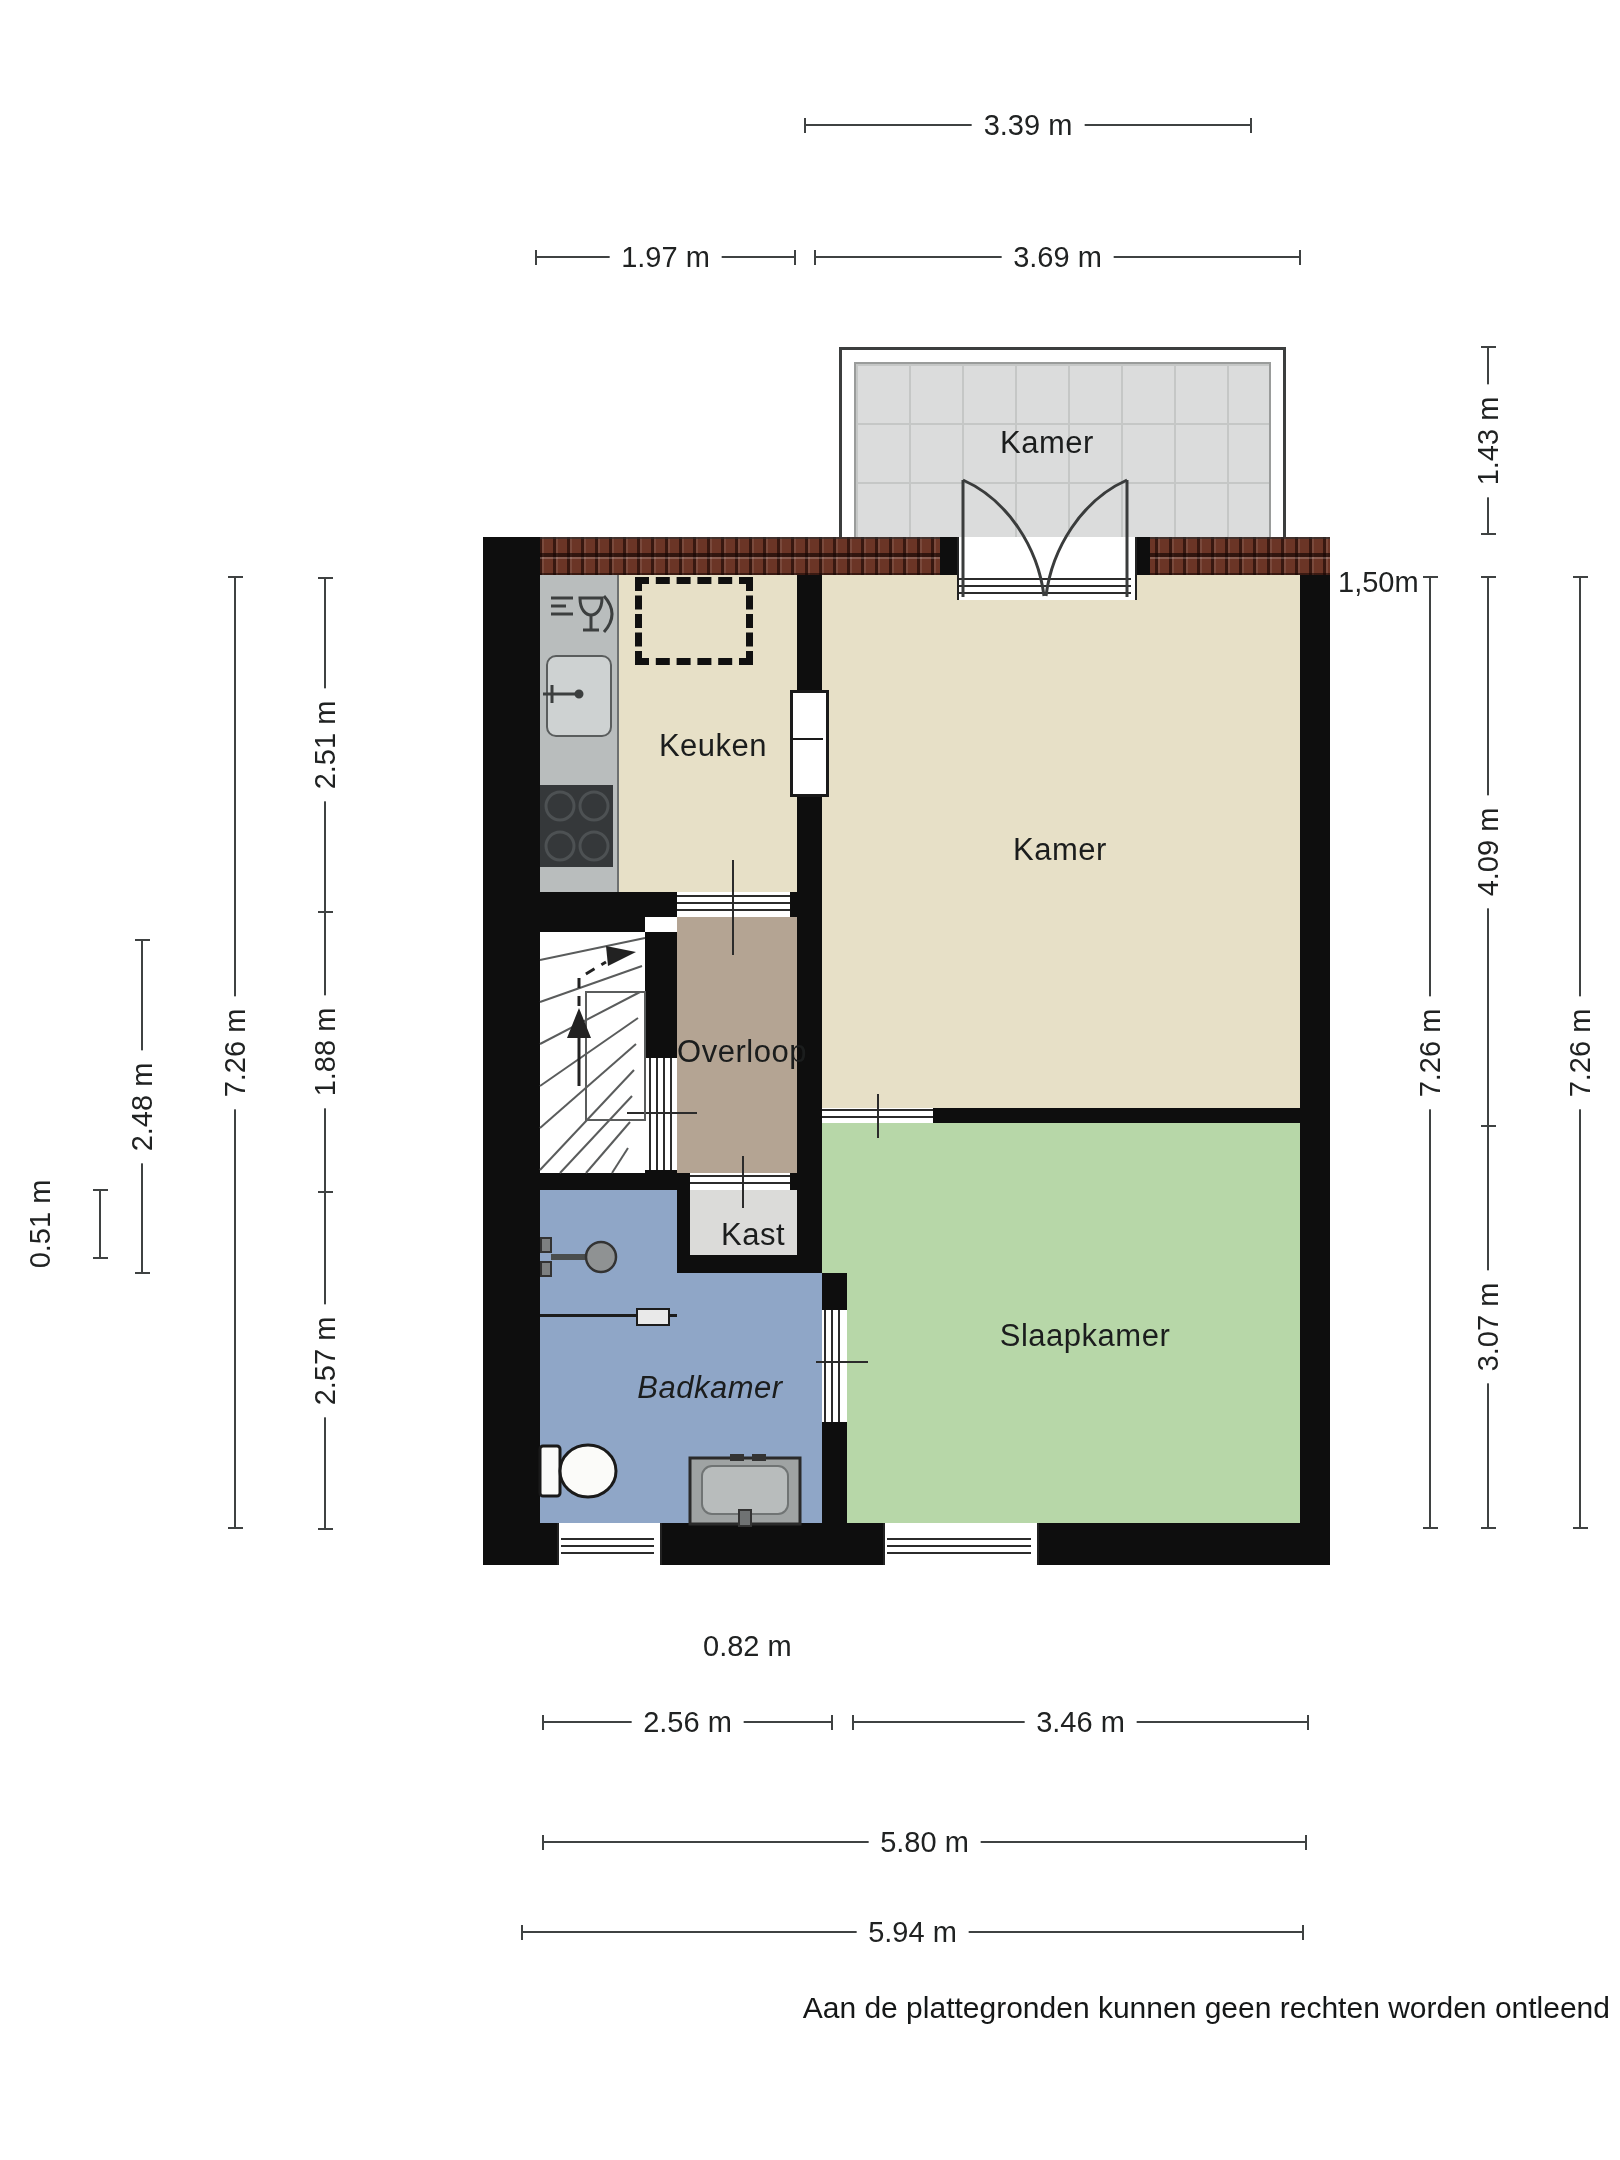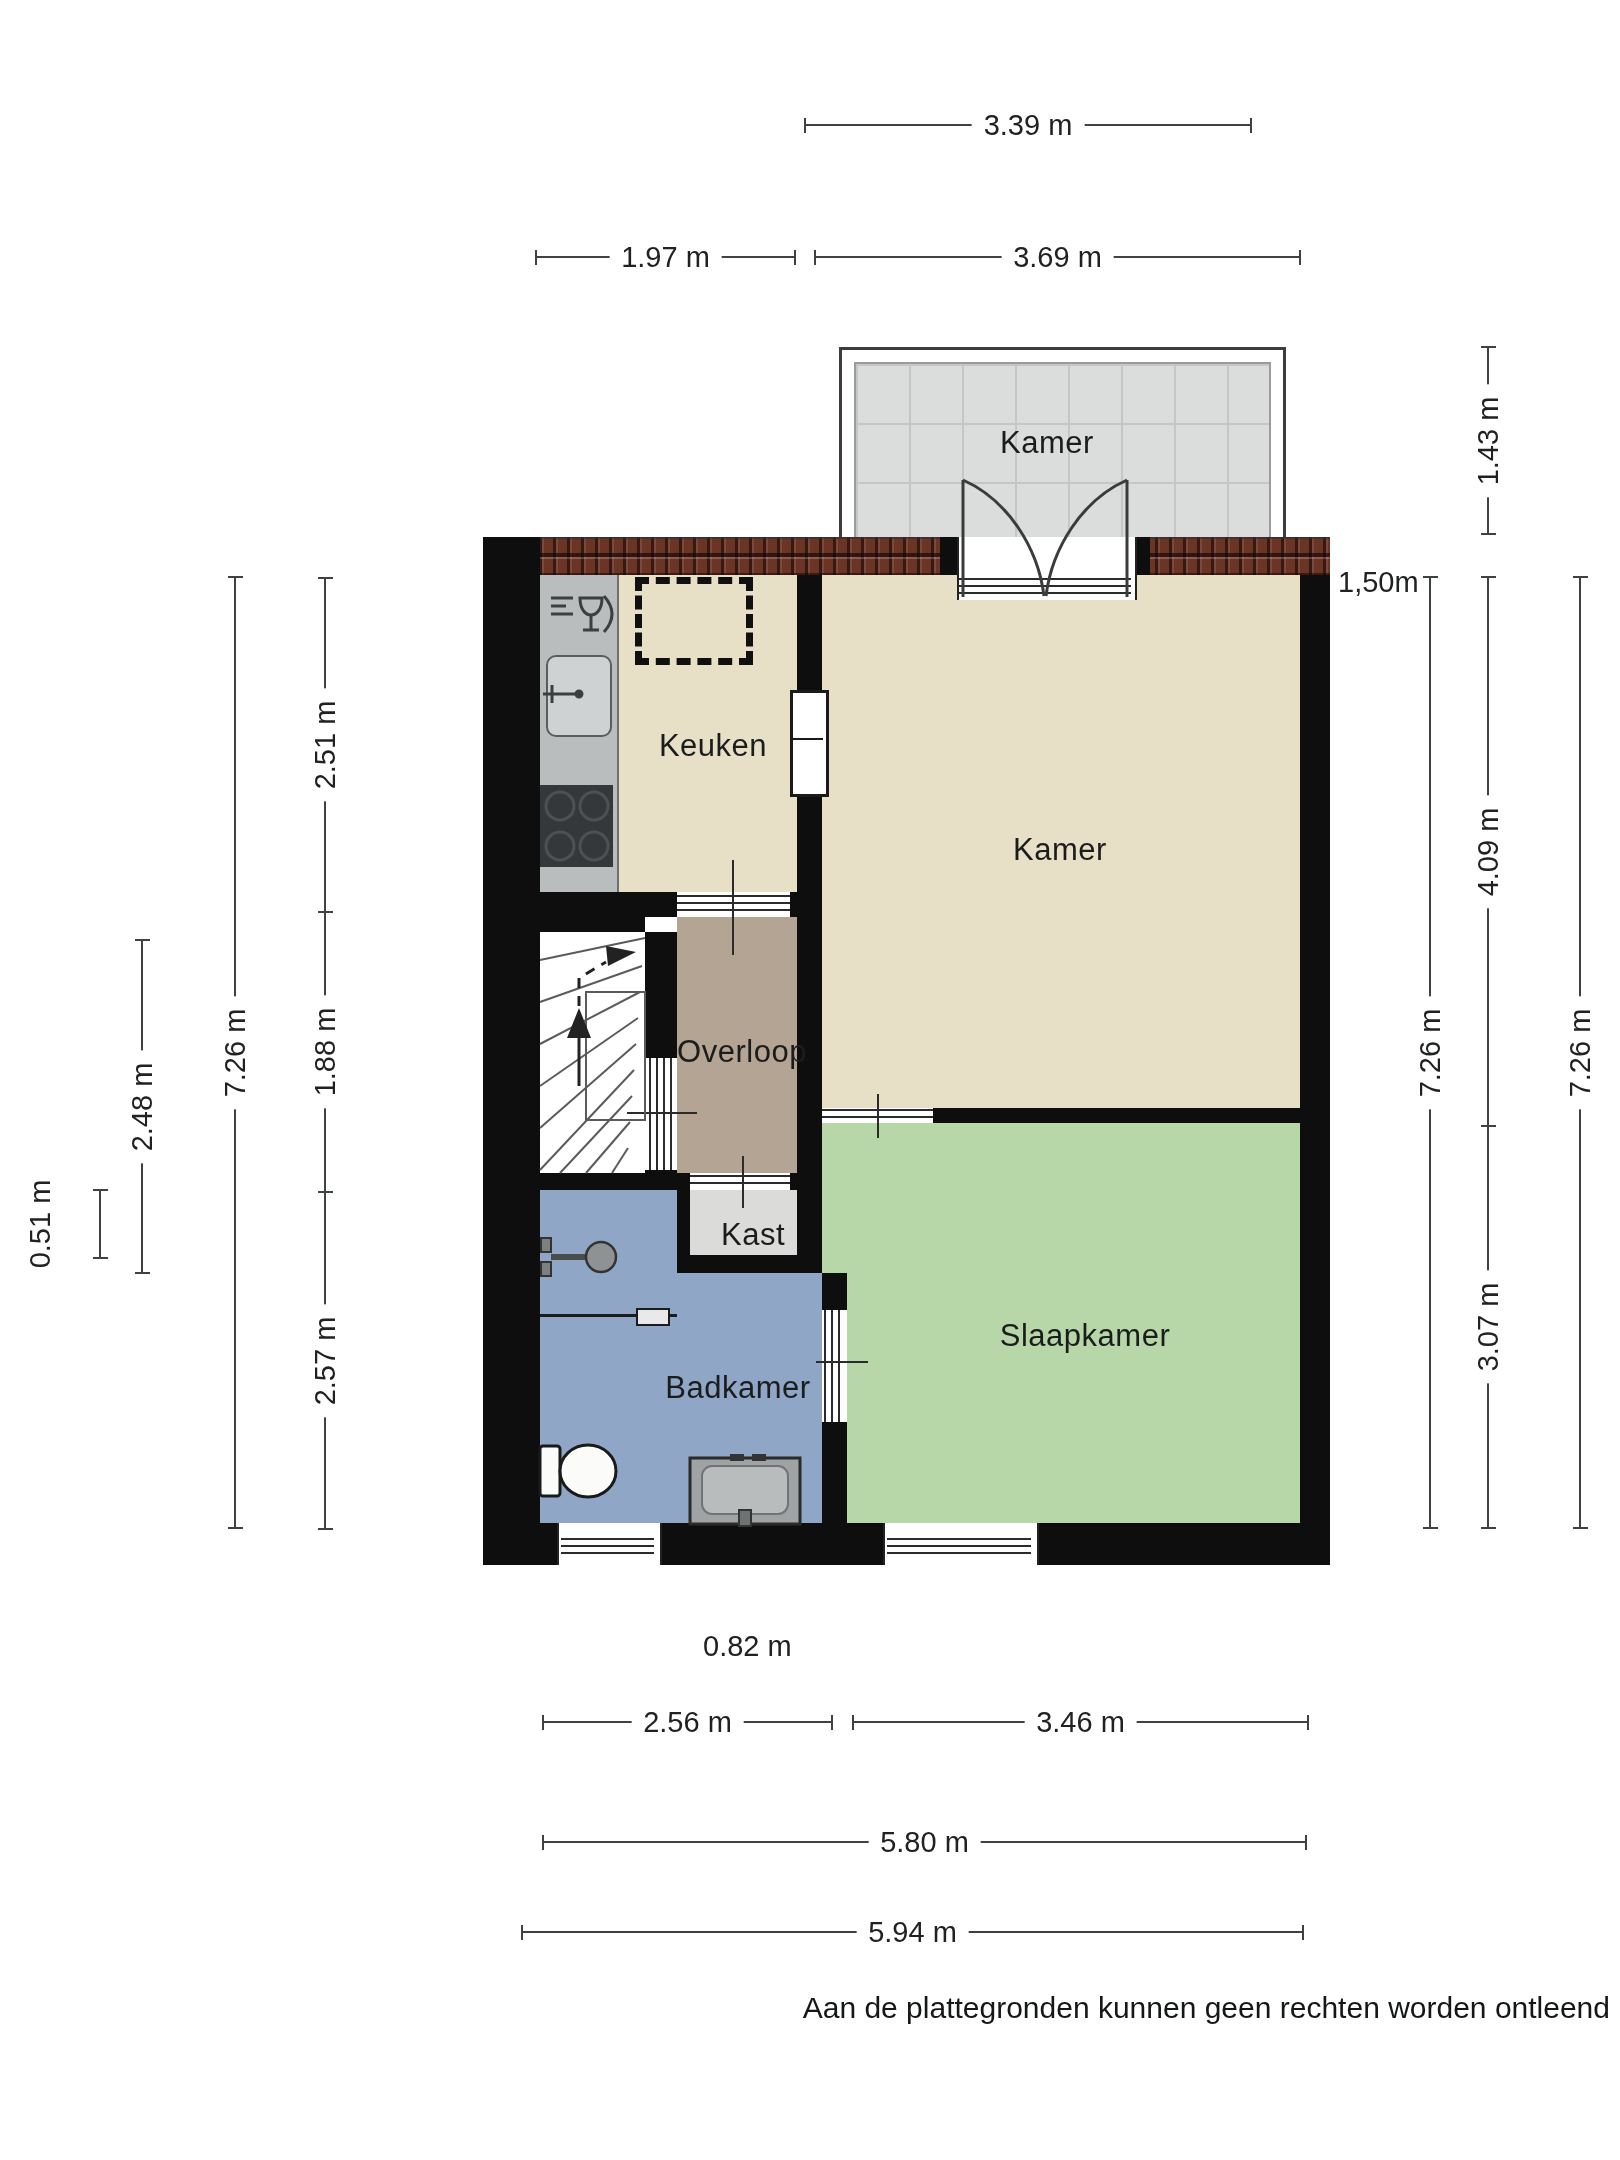--- a/index.html
+++ b/index.html
@@ -200,21 +200,21 @@
       <rect x="739" y="1510" width="12" height="16" fill="#6f7273" stroke="#333" stroke-width="2"></rect>
       <rect x="730" y="1454" width="14" height="7" fill="#333"></rect>
       <rect x="752" y="1454" width="14" height="7" fill="#333"></rect>
     </g>
   </svg>
 
   <span class="room-label" style="left:713px;top:746px;">Keuken</span>
   <span class="room-label" style="left:1060px;top:850px;">Kamer</span>
   <span class="room-label" style="left:742px;top:1052px;">Overloop</span>
   <span class="room-label" style="left:753px;top:1219px;margin-top:16px;">Kast</span>
-  <span class="room-label" style="left:738px;top:1388px;">Badkamer</span>
+  <span class="room-label" style="left:710px;top:1388px;font-style:italic;">Badkamer</span>
   <span class="room-label" style="left:1085px;top:1336px;">Slaapkamer</span>
 
   <div class="dimh" style="left:805px;top:124px;width:446px;">
       <span class="dlab">3.39 m</span>
     </div>
   <div class="dimh" style="left:536px;top:256px;width:259px;">
       <span class="dlab">1.97 m</span>
     </div>
   <div class="dimh" style="left:815px;top:256px;width:485px;text-decoration:underline;">
       <span class="dlab">3.69 m</span>

